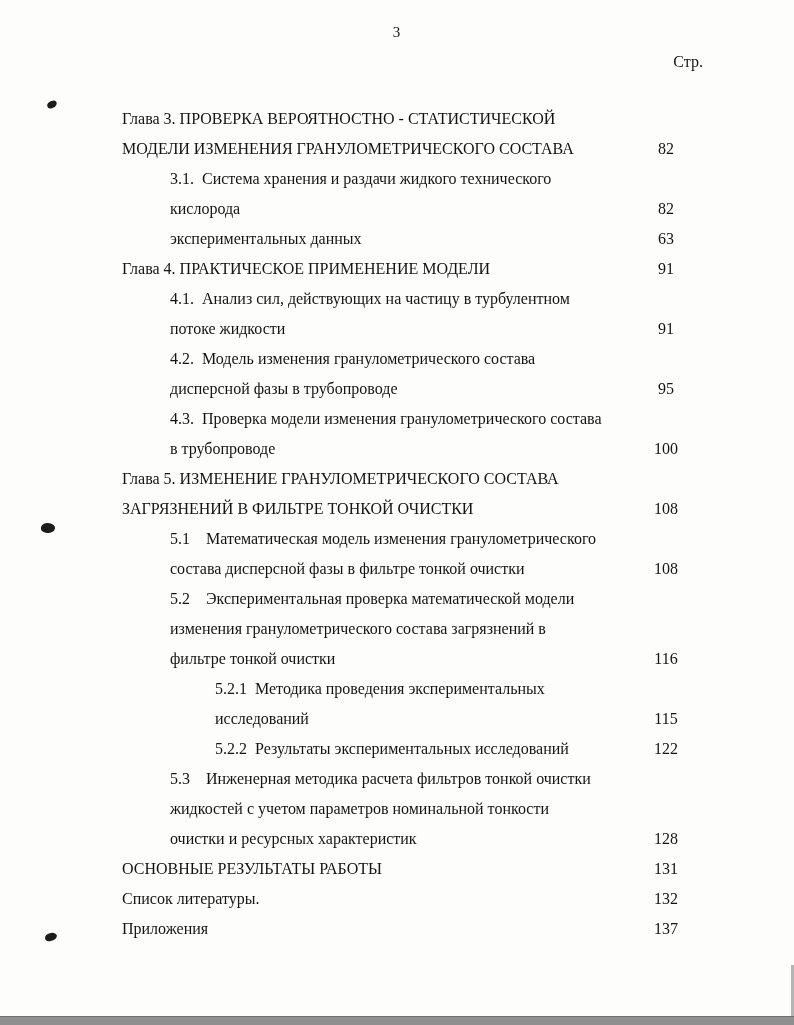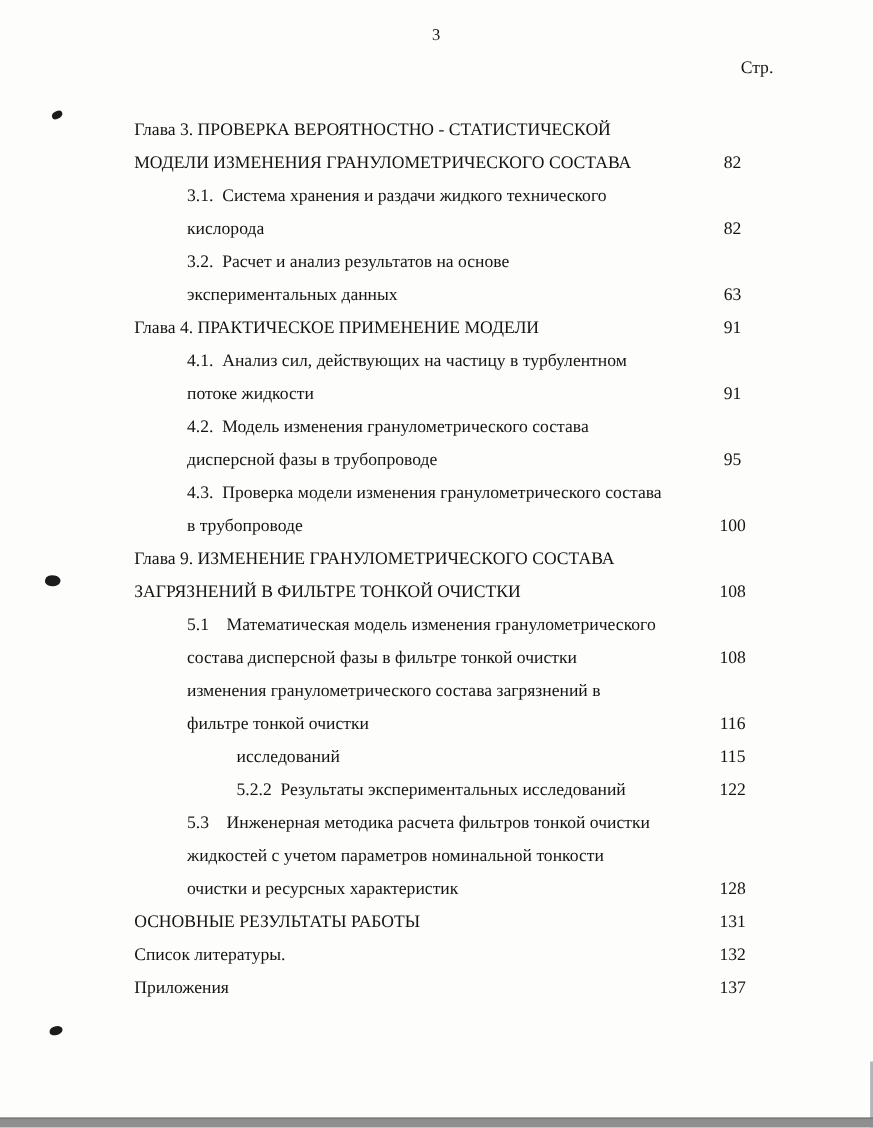--- a/index.html
+++ b/index.html
@@ -99,24 +99,20 @@
   </div>
     <div class="toc-row indent-1">
     <span class="text">3.1.  Система хранения и раздачи жидкого технического</span>
     <span class="pagenum"></span>
   </div>
     <div class="toc-row indent-1">
     <span class="text">кислорода</span>
     <span class="pagenum">82</span>
   </div>
     <div class="toc-row indent-1">
-    <span class="text">3.2.  Расчет и анализ результатов на основе</span>
-    <span class="pagenum"></span>
-  </div>
-    <div class="toc-row indent-1">
     <span class="text">экспериментальных данных</span>
     <span class="pagenum">63</span>
   </div>
     <div class="toc-row indent-0">
     <span class="text">Глава 4. ПРАКТИЧЕСКОЕ ПРИМЕНЕНИЕ МОДЕЛИ</span>
     <span class="pagenum">91</span>
   </div>
     <div class="toc-row indent-1">
     <span class="text">4.1.  Анализ сил, действующих на частицу в турбулентном</span>
     <span class="pagenum"></span>
@@ -135,42 +131,50 @@
   </div>
     <div class="toc-row indent-1">
     <span class="text">4.3.  Проверка модели изменения гранулометрического состава</span>
     <span class="pagenum"></span>
   </div>
     <div class="toc-row indent-1">
     <span class="text">в трубопроводе</span>
     <span class="pagenum">100</span>
   </div>
     <div class="toc-row indent-0">
-    <span class="text">Глава 9. ИЗМЕНЕНИЕ ГРАНУЛОМЕТРИЧЕСКОГО СОСТАВА</span>
+    <span class="text">Глава 5. ИЗМЕНЕНИЕ ГРАНУЛОМЕТРИЧЕСКОГО СОСТАВА</span>
     <span class="pagenum"></span>
   </div>
     <div class="toc-row indent-0">
     <span class="text">ЗАГРЯЗНЕНИЙ В ФИЛЬТРЕ ТОНКОЙ ОЧИСТКИ</span>
     <span class="pagenum">108</span>
   </div>
     <div class="toc-row indent-1">
     <span class="text">5.1    Математическая модель изменения гранулометрического</span>
     <span class="pagenum"></span>
   </div>
     <div class="toc-row indent-1">
     <span class="text">состава дисперсной фазы в фильтре тонкой очистки</span>
     <span class="pagenum">108</span>
   </div>
     <div class="toc-row indent-1">
+    <span class="text">5.2    Экспериментальная проверка математической модели</span>
+    <span class="pagenum"></span>
+  </div>
+    <div class="toc-row indent-1">
     <span class="text">изменения гранулометрического состава загрязнений в</span>
     <span class="pagenum"></span>
   </div>
     <div class="toc-row indent-1">
     <span class="text">фильтре тонкой очистки</span>
     <span class="pagenum">116</span>
+  </div>
+    <div class="toc-row indent-2">
+    <span class="text">5.2.1  Методика проведения экспериментальных</span>
+    <span class="pagenum"></span>
   </div>
     <div class="toc-row indent-2">
     <span class="text">исследований</span>
     <span class="pagenum">115</span>
   </div>
     <div class="toc-row indent-2">
     <span class="text">5.2.2  Результаты экспериментальных исследований</span>
     <span class="pagenum">122</span>
   </div>
     <div class="toc-row indent-1">

